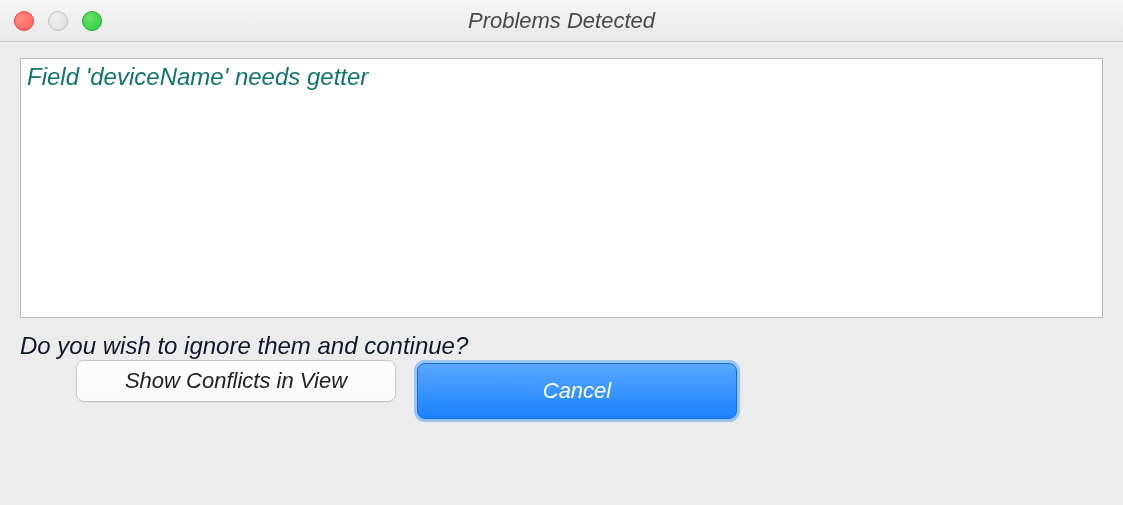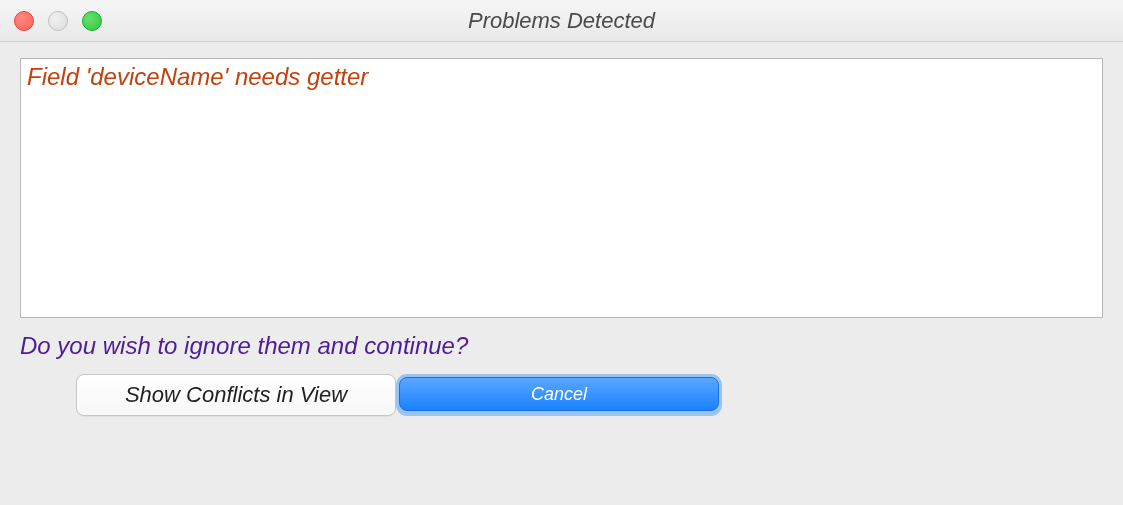--- a/index.html
+++ b/index.html
@@ -63,31 +63,32 @@
       color: #333;
       margin-bottom: 6px;
     }
     .problems-box {
       width: 100%;
       height: 260px;
       background: #ffffff;
       border: 1px solid #b8b8b8;
       padding: 4px 6px;
       font-size: 24px;
-      color: #c2410c;
+      color: #0f766e;
       overflow: auto;
     }
     .prompt-label {
       font-size: 24px;
-      color: #4c1d95;
+      color: #0f172a;
       margin-top: 14px;
-      margin-bottom: 14px;
+      margin-bottom: 0;
     }
     .button-row {
       display: flex;
+      gap: 18px;
       padding-left: 56px;
       padding-right: 30px;
       align-items: stretch;
     }
     .btn {
       height: 42px;
       border-radius: 8px;
       font-size: 22px;
       border: 1px solid #c6c6c6;
       background: linear-gradient(to bottom, #ffffff, #f7f7f7);
@@ -104,23 +105,23 @@
     .btn-cancel-wrap {
       width: 320px;
       padding: 3px;
       border-radius: 11px;
       background: rgba(0, 122, 255, 0.35);
       display: flex;
       box-sizing: content-box;
     }
     .btn-cancel {
       flex: 1;
-      height: 34px;
+      height: 56px;
       border-radius: 8px;
-      font-size: 18px;
+      font-size: 22px;
       border: 1px solid #1a6fe0;
       background: linear-gradient(to bottom, #5aa7ff, #1a82ff);
       color: #ffffff;
       cursor: pointer;
       display: flex;
       align-items: center;
       justify-content: center;
     }
     .btn-continue {
       width: 320px;

